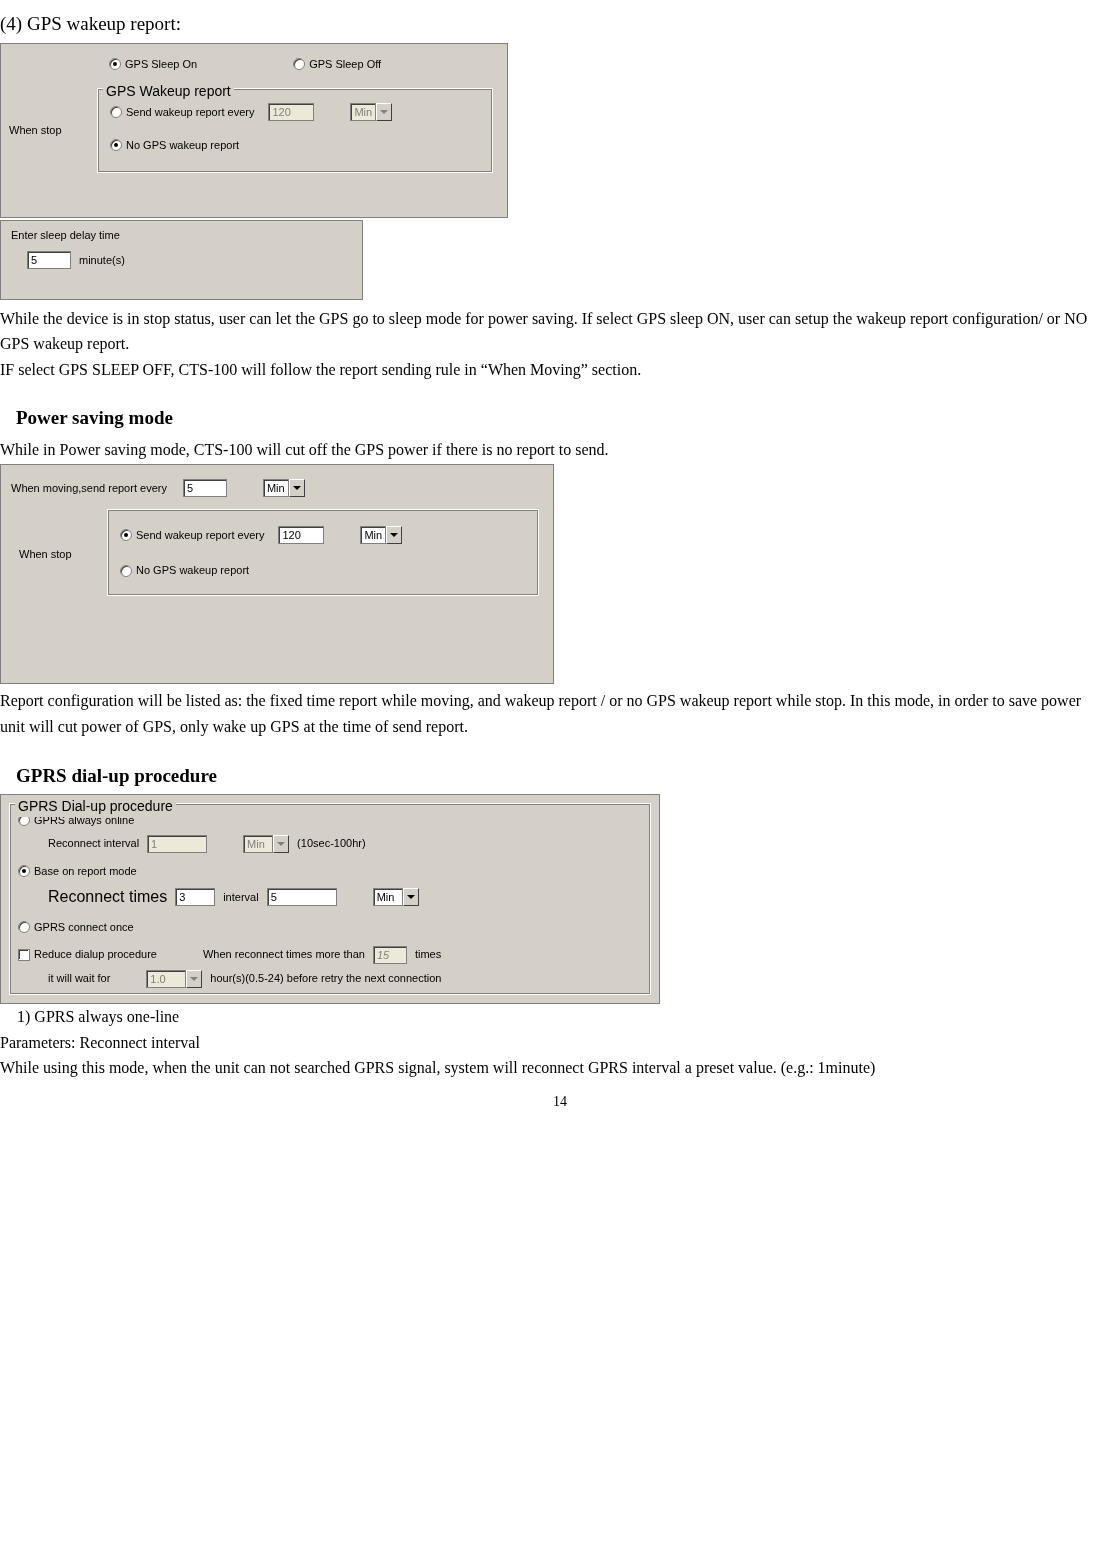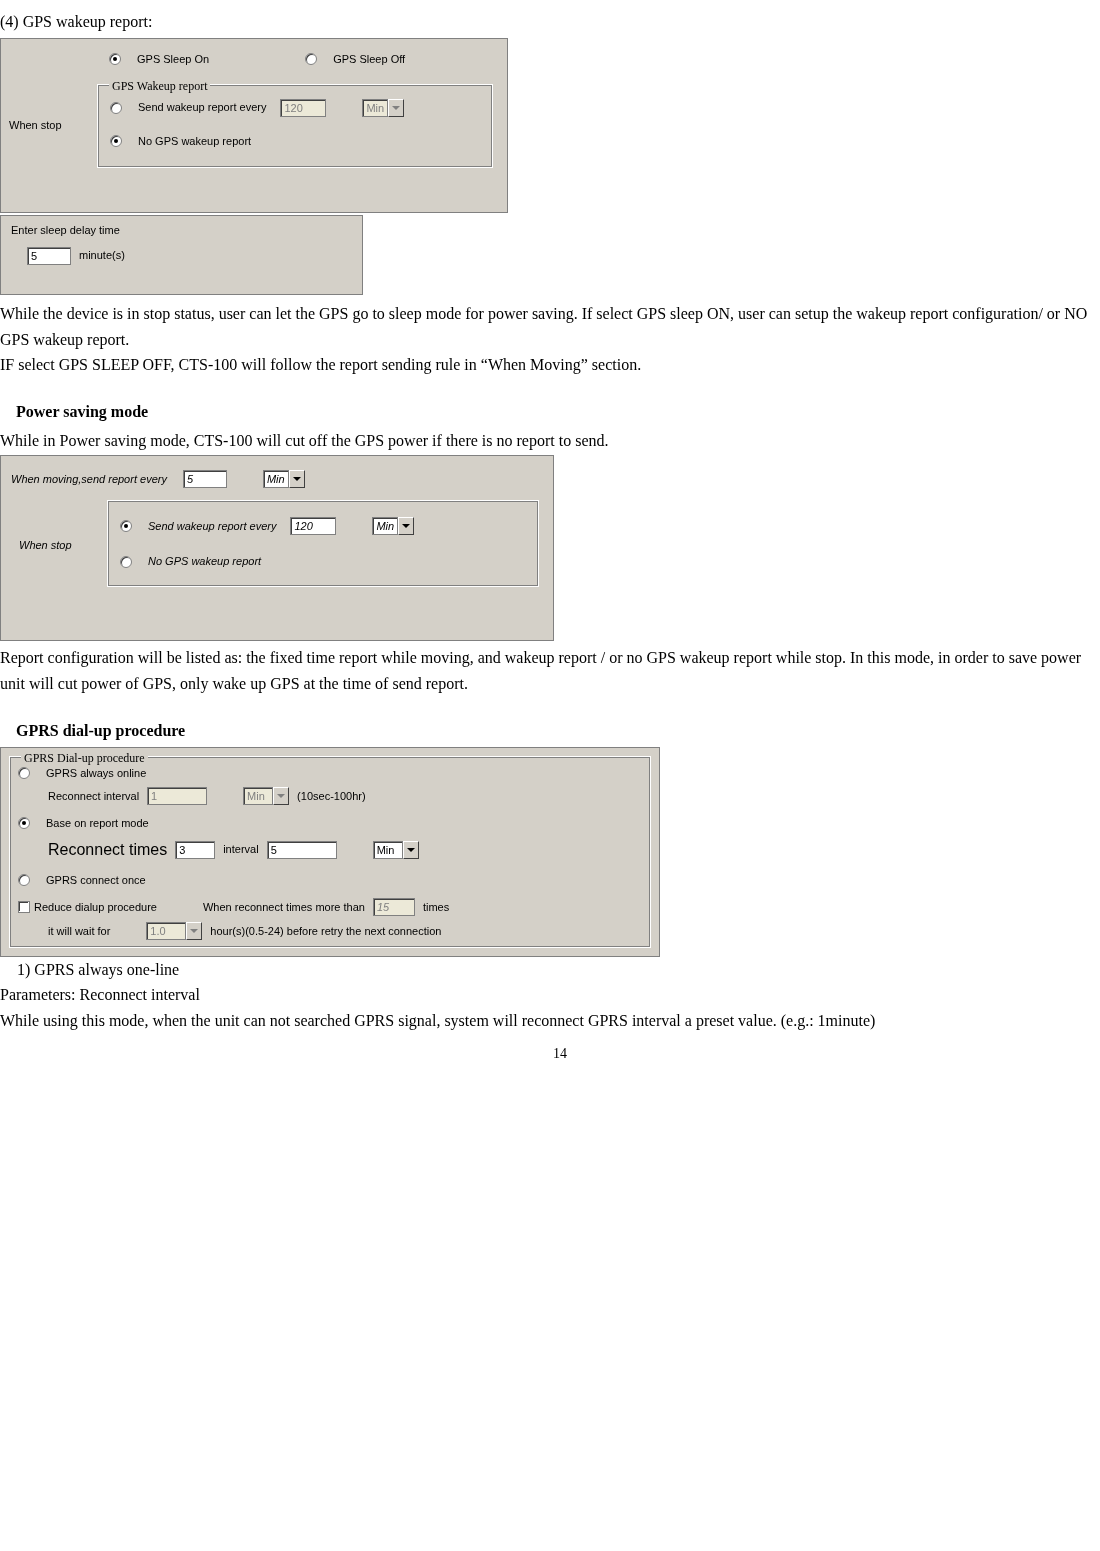--- a/index.html
+++ b/index.html
@@ -8,21 +8,21 @@
     font-size: 16px;
     color: #000;
     background: #fff;
     margin: 0;
     padding: 10px 0 20px 0;
     width: 1100px;
     line-height: 1.5;
   }
   .section-heading {
     font-family: "Times New Roman", Times, serif;
-    font-size: 16px;
+    font-size: 19px;
     margin: 0 0 4px 0;
   }
   .bold { font-weight: bold; padding-left: 16px; }
   .para {
     font-family: "Times New Roman", Times, serif;
     font-size: 16px;
     margin: 0;
     line-height: 1.6;
   }
   .spacer-lg { height: 22px; }
@@ -46,30 +46,30 @@
   .win-fieldset {
     border: 1px solid #fff;
     box-shadow: inset 1px 1px 0 #808080, inset -1px -1px 0 #808080;
     position: relative;
     margin: 6px;
     padding: 8px 8px 8px 8px;
   }
   .win-fieldset > .legend {
     position: absolute;
     top: -8px;
-    left: 11px;
+    left: 5px;
     background: #d4d0c8;
     padding: 0 3px;
-    font-family: Liberation Serif, serif;
-    font-size: 12px;
+    font-family: Liberation Sans, sans-serif;
+    font-size: 14px;
   }
   .win-radio {
     display: inline-flex;
     align-items: center;
-    gap: 16px;
+    gap: 4px;
     font-family: Tahoma, Arial, sans-serif;
     font-size: 11px;
     margin-right: 6px;
   }
   .win-radio .dot {
     width: 12px; height: 12px;
     border-radius: 50%;
     background: #fff;
     border: 1px solid #808080;
     box-shadow: inset -1px -1px 0 #fff, inset 1px 1px 0 #404040;
@@ -147,21 +147,21 @@
   }
   .win-combo .btn svg { width: 8px; height: 8px; }
   .win-combo.disabled .btn svg path { fill: #808080; }
 
   .row { display: flex; align-items: center; }
   .gap8 { gap: 8px; }
 
   
   #panel1 { width: 508px; height: 175px; margin-bottom: 2px; }
   #panel2 { width: 363px; height: 80px; }
-  #panel3 { width: 554px; height: 186px; font-style: italic; }
+  #panel3 { width: 554px; height: 220px; }
   #panel4 { width: 660px; height: 210px; }
 
   .label-side {
     font-family: Tahoma, Arial, sans-serif;
     font-size: 11px;
     padding: 0 8px;
     white-space: nowrap;
   }
 
 </style>
@@ -337,21 +337,21 @@
       </label>
     </div>
 
     <div class="row gap8" style="margin-bottom:6px;">
       <label class="win-checkbox">
         <span class="box"></span>
         <span>Reduce dialup procedure</span>
       </label>
       <span style="width:30px;"></span>
       <span style="font-family:Tahoma,Arial,sans-serif; font-size:11px;">When reconnect times more than</span>
-      <span class="win-input disabled" style="width:42px;font-style:italic;">15</span>
+      <span class="win-input disabled" style="width:34px;font-style:italic;">15</span>
       <span style="font-family:Tahoma,Arial,sans-serif; font-size:11px;">times</span>
     </div>
     <div class="row gap8" style="padding-left:30px;">
       <span style="font-family:Tahoma,Arial,sans-serif; font-size:11px;">it will wait for</span>
       <span class="win-combo disabled">
         <span class="val" style="min-width:40px;">1.0</span>
         <span class="btn">
           <svg viewBox="0 0 8 8">
               <path d="M0 2 L8 2 L4 6 Z" fill="#000"></path>
             </svg>

